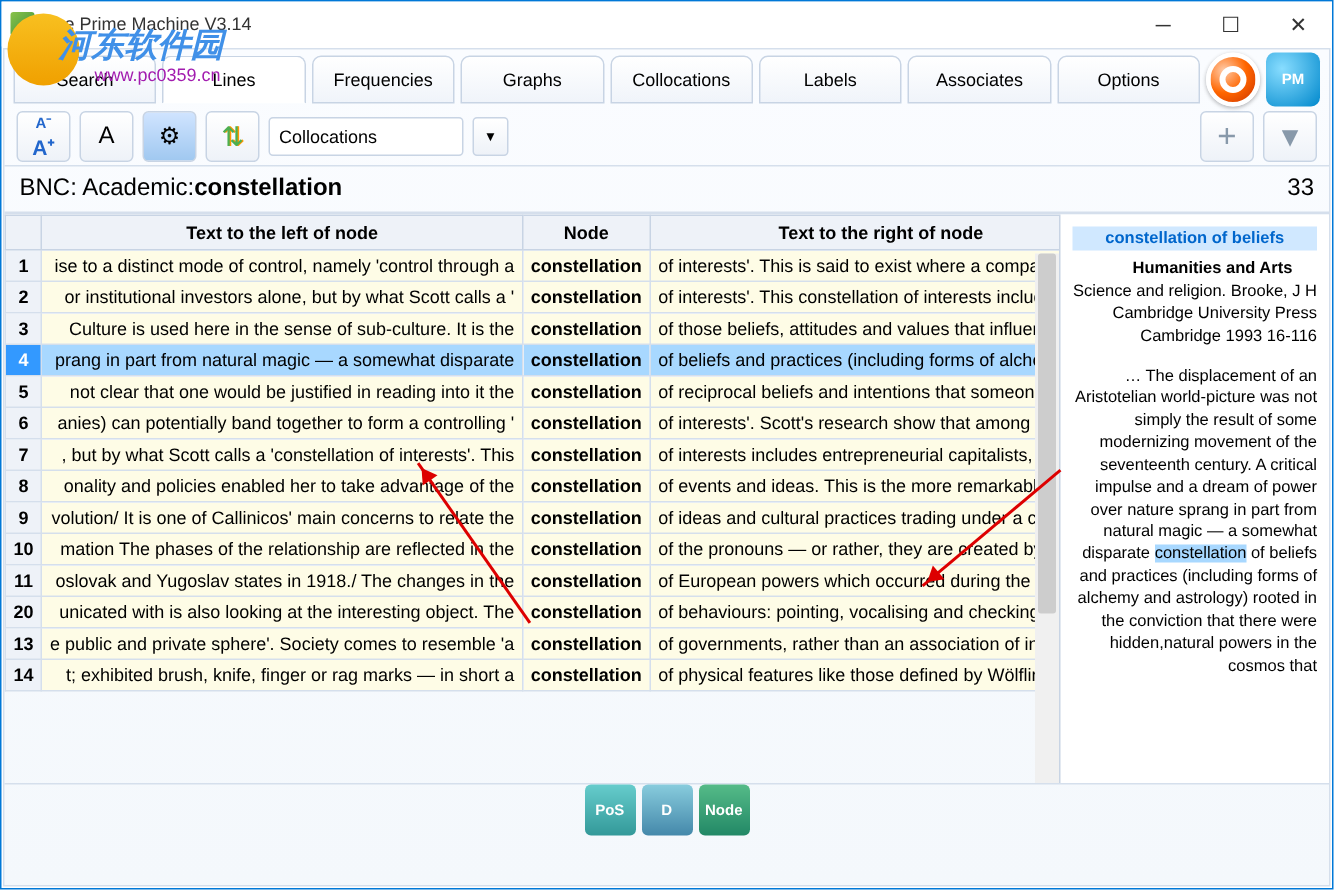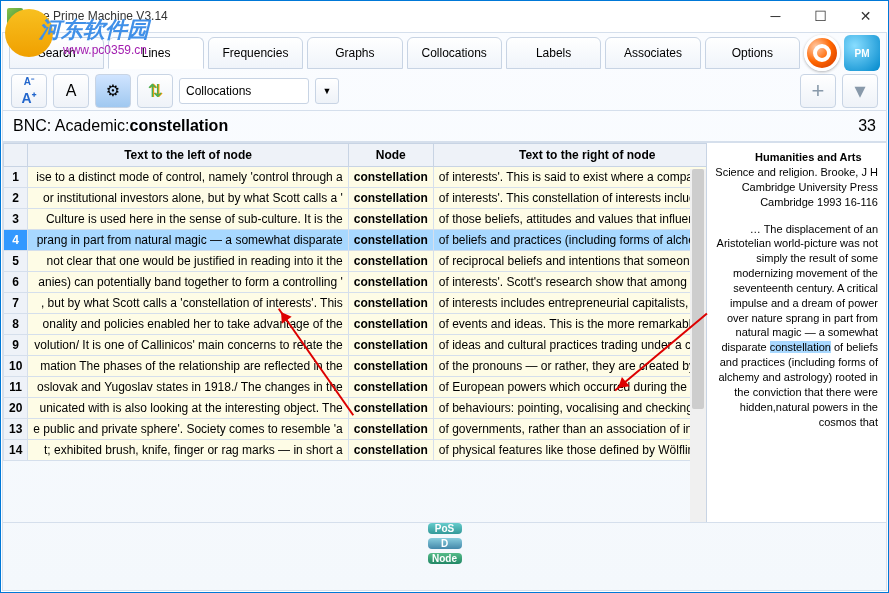--- a/index.html
+++ b/index.html
@@ -60,21 +60,21 @@
     .side-title { font-weight: bold; color: #0066cc; background: #d0e8ff; padding: 2px; text-align: center; margin-bottom: 6px; }
     .side-sub { font-weight: bold; margin-bottom: 2px; padding-left: 40px; }
     .side-text { line-height: 1.35; text-align: right; }
     .hl { background: #a8d8ff; }
     
     .arrow1, .arrow2 { position: absolute; background: #d00; height: 2px; z-index: 50; pointer-events: none; }
     .arrow1 { width: 130px; top: 360px; left: 250px; transform: rotate(55deg); }
     .arrow1::after, .arrow2::after { content: ""; position: absolute; left: -2px; top: -5px; border: 6px solid transparent; border-right: 10px solid #d00; }
     .arrow2 { width: 120px; top: 350px; left: 600px; transform: rotate(-40deg); }
     
-    .bottom-bar { height: 42px; display: flex; align-items: center; justify-content: center; gap: 4px; border-top: 1px solid #d5dfec; flex-direction: column; }
+    .bottom-bar { height: 42px; display: flex; align-items: flex-start; justify-content: center; gap: 4px; border-top: 1px solid #d5dfec; }
     .bottom-btn { width: 34px; height: 34px; border-radius: 4px; display: flex; align-items: center; justify-content: center; color: #fff; font-size: 10px; font-weight: bold; }
     .bb1 { background: linear-gradient(#6cc,#399); }
     .bb2 { background: linear-gradient(#8cd,#48a); }
     .bb3 { background: linear-gradient(#5b8,#286); }
     
     .scrolltrack { position: absolute; right: 0; top: 26px; bottom: 0; width: 16px; background: #f0f0f0; }
     .scrolltrack .thumb { position: absolute; left: 2px; right: 2px; top: 0; height: 240px; background: #cdcdcd; border-radius: 2px; }
   </style>
 </head>
 <body>
@@ -230,20 +230,21 @@
               <td class="right">of physical features like those defined by Wölflinn when</td>
             </tr>
           </tbody>
       </table>
       <div class="scrolltrack">
           <div class="thumb"></div>
         </div>
     </div>
 
     <div class="side-panel">
+      <div class="side-title">constellation of beliefs</div>
       <div class="side-sub">Humanities and Arts</div>
       <div class="side-text">Science and religion. Brooke, J H Cambridge University Press Cambridge 1993 16-116</div>
       <br>
       <div class="side-text">
         <span>… The displacement of an Aristotelian world-picture was not simply the result of some modernizing movement of the seventeenth century. A critical impulse and a dream of power over nature sprang in part from natural magic — a somewhat disparate </span><span class="hl">constellation</span><span> of beliefs and practices (including forms of alchemy and astrology) rooted in the conviction that there were hidden,natural powers in the cosmos that</span>
       </div>
     </div>
   </div>
 
   <div class="arrow1"></div>

